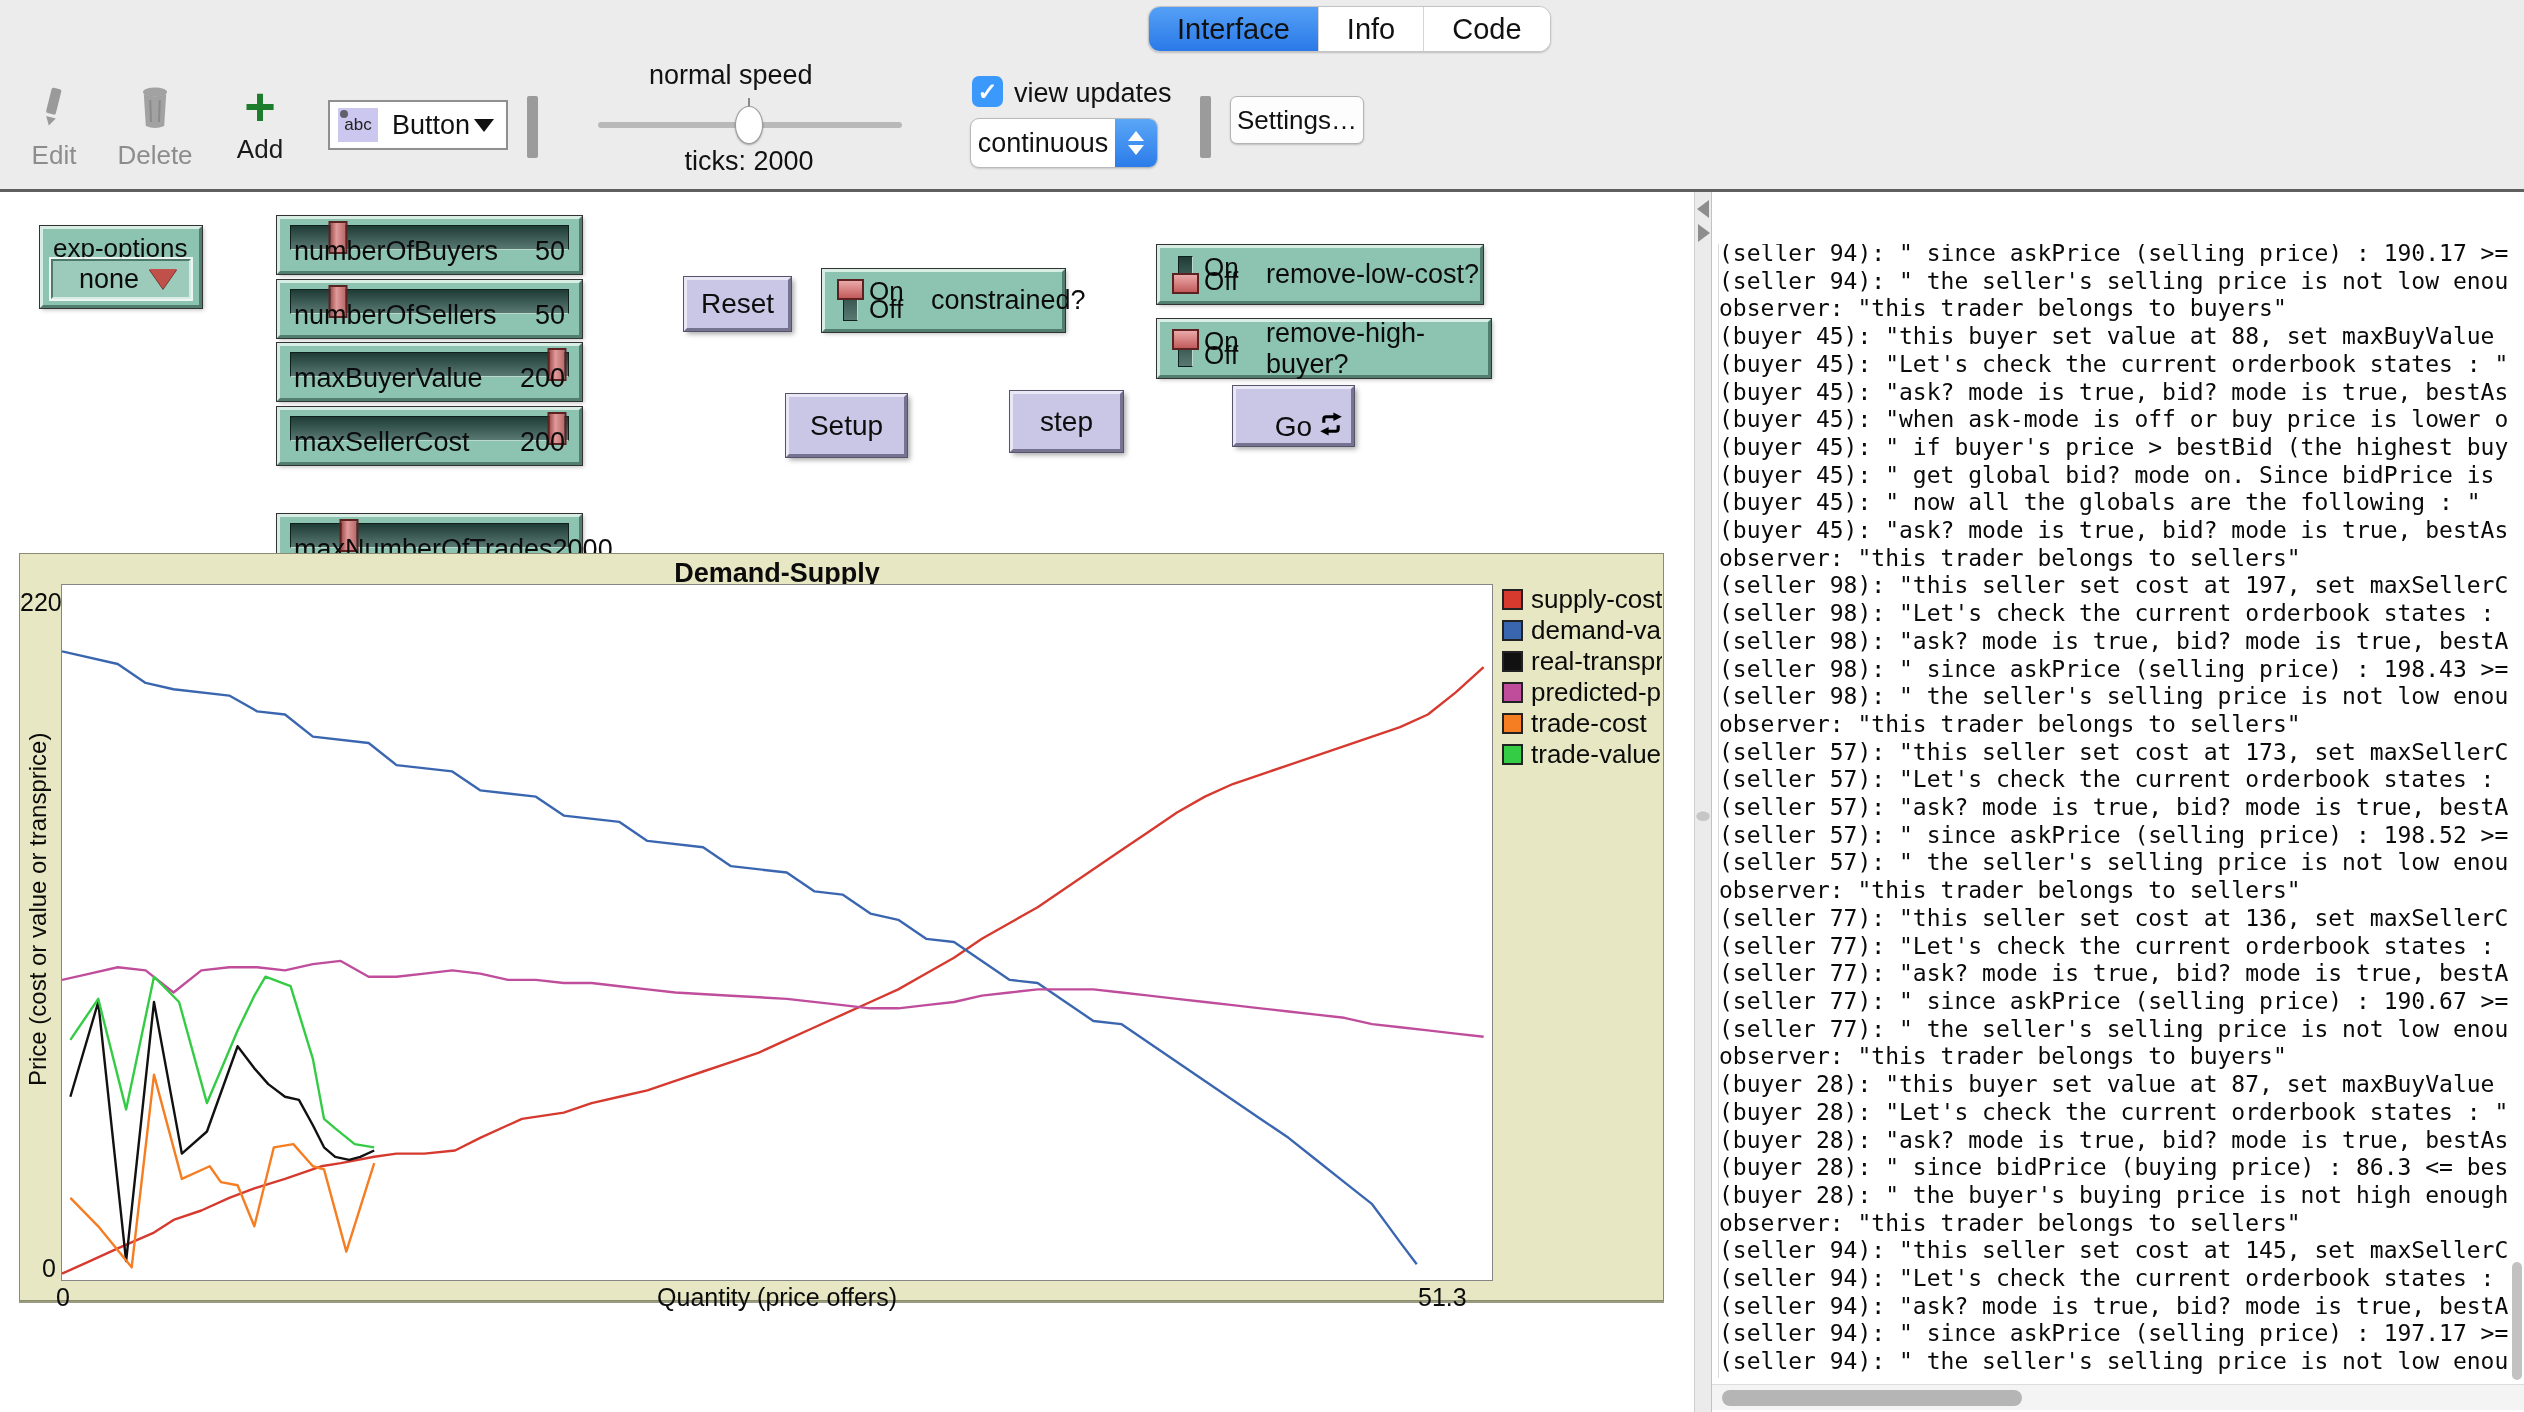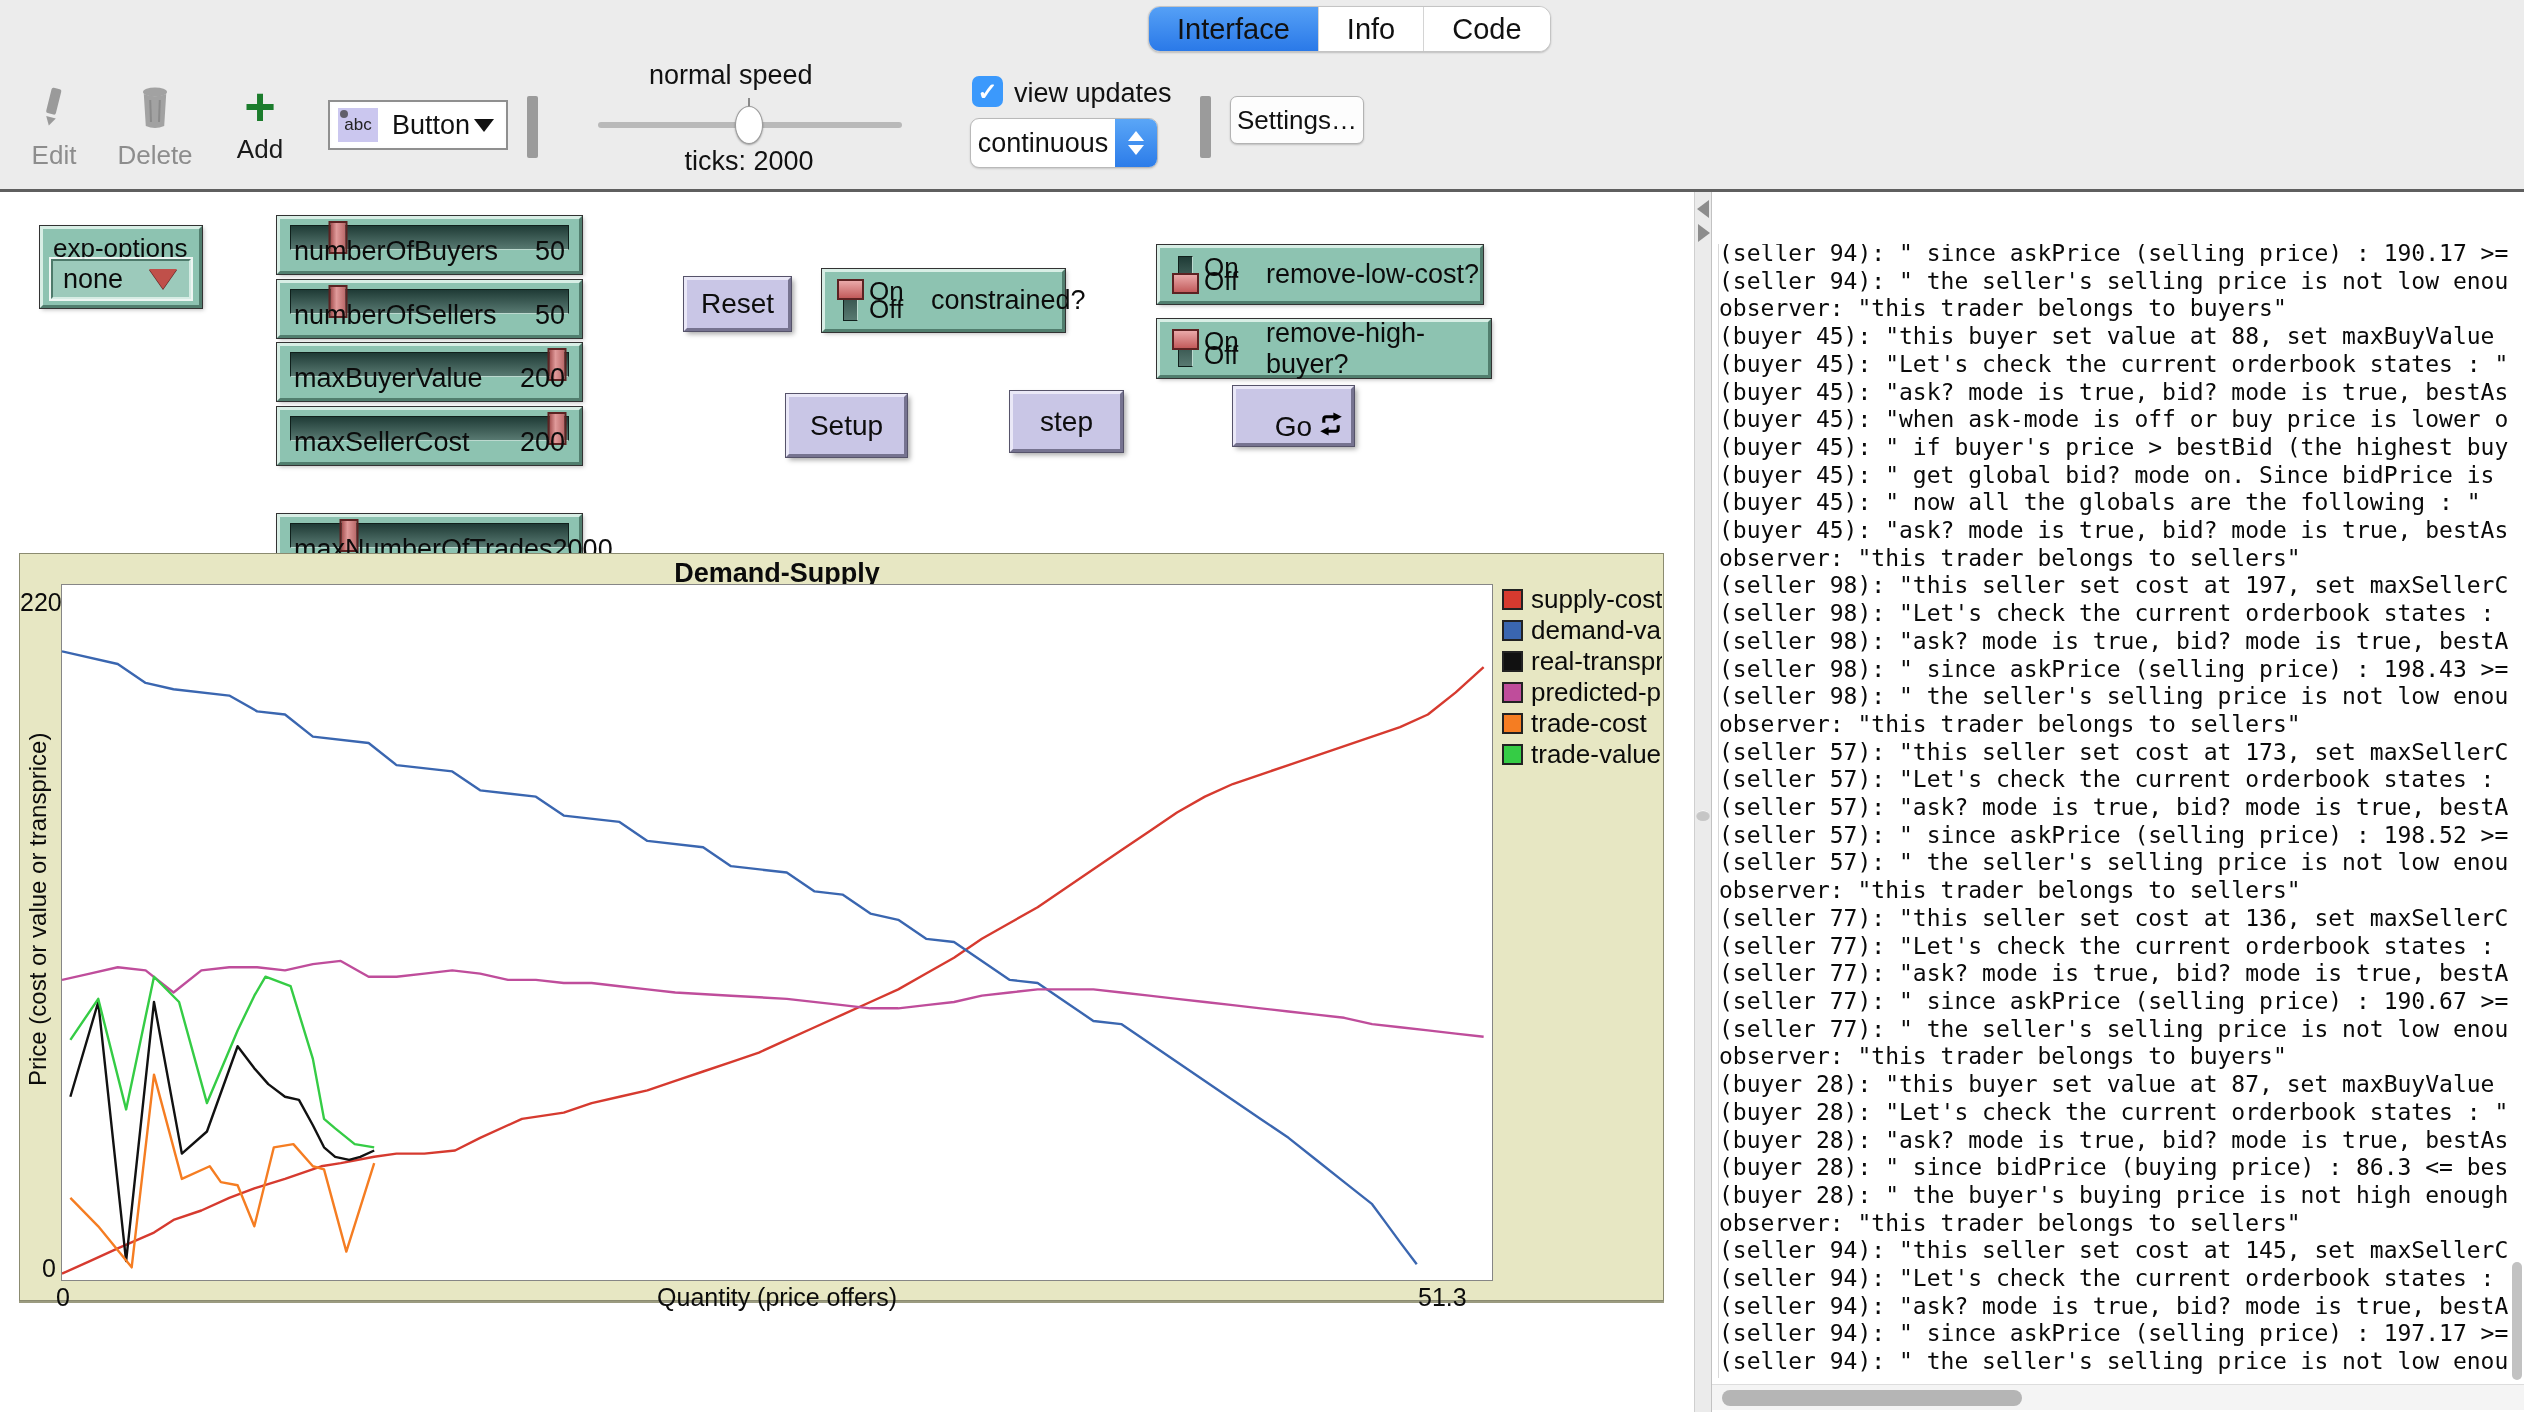--- a/index.html
+++ b/index.html
@@ -83,21 +83,21 @@
   .on  .sw-handle { top:-2px; }
   .off .sw-handle { bottom:-2px; }
   .sw-on  { position:absolute; left:44px; top:4px; font-size:26px; color:#0b0b0b; }
   .sw-off { position:absolute; left:44px; bottom:4px; font-size:26px; color:#0b0b0b; }
   .sw-name { position:absolute; left:106px; top:0; bottom:0; display:flex; align-items:center;
              font-size:27px; color:#0b0b0b; }
   .chooser-label { position:absolute; left:10px; top:4px; font-size:26px; color:#0b0b0b; }
   .chooser-box { position:absolute; left:8px; right:8px; bottom:6px; height:40px; background:#9ccabb;
                  border:2px solid; border-color:#4e7a6b #d6ece4 #d6ece4 #4e7a6b;
                  box-shadow:0 0 0 2px rgba(255,255,255,.85); display:flex; align-items:center; }
-  .chooser-val { font-size:27px; color:#0b0b0b; margin-left:10px; flex:1; }
+  .chooser-val { font-size:27px; color:#0b0b0b; margin-left:26px; flex:1; }
   .chooser-arrow { width:0;height:0;border-left:14px solid transparent;border-right:14px solid transparent;
                    border-top:20px solid #c0504a; margin-right:12px; filter:drop-shadow(0 1px 0 #5c2222); }
   .go-icon { position:absolute; right:8px; bottom:7px; width:24px; height:24px; }
 
   
   .plot { position:absolute; left:19px; top:553px; width:1645px; height:748px;
           background:#e7e7c3; border:1px solid #8b8b70; box-shadow:0 2px 0 #9b9b80; }
   .plot-title { position:absolute; left:41px; width:1432px; top:4px; text-align:center;
                 font-size:27px; font-weight:bold; color:#0b0b0b; }
   .plot-area { position:absolute; left:41px; top:30px; width:1432px; height:697px;

